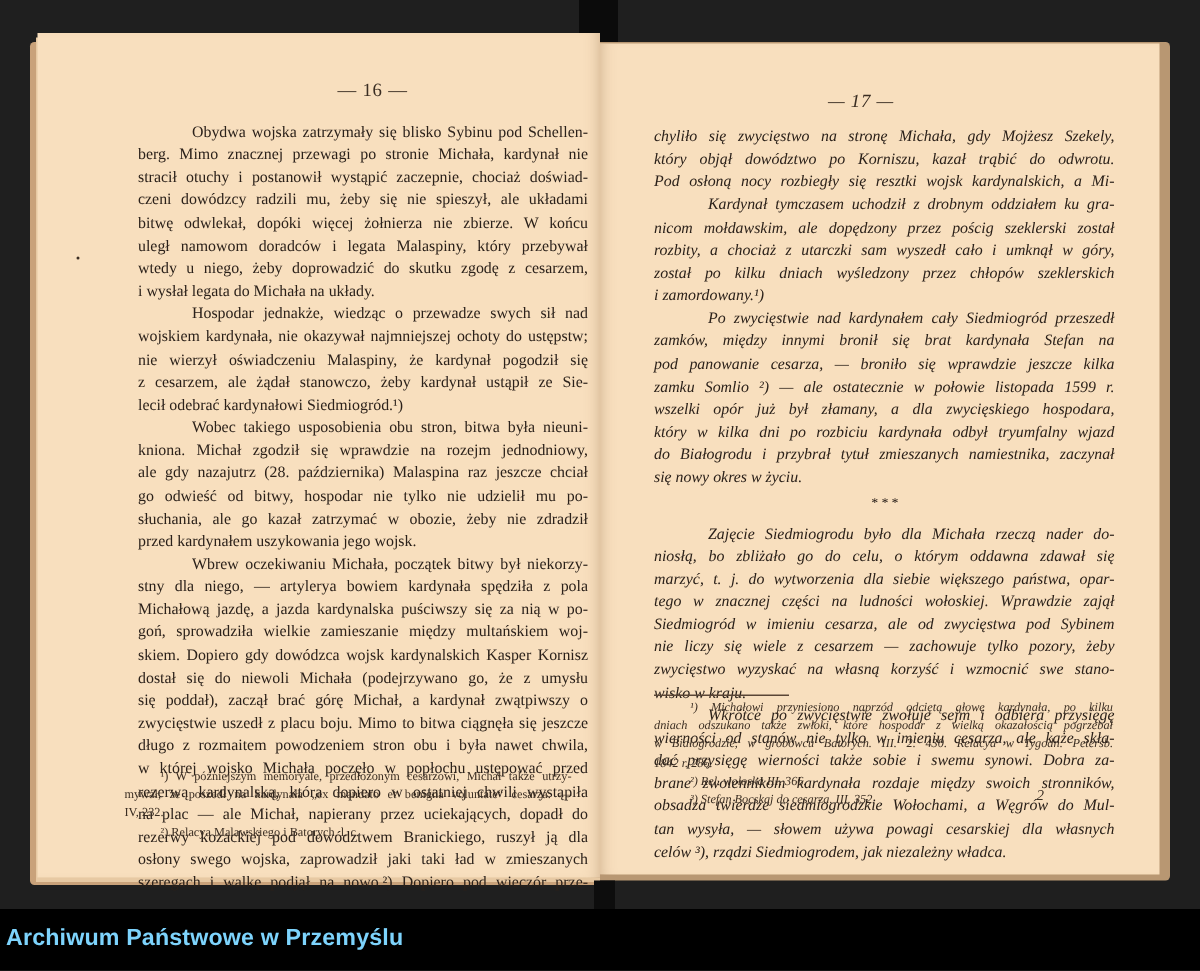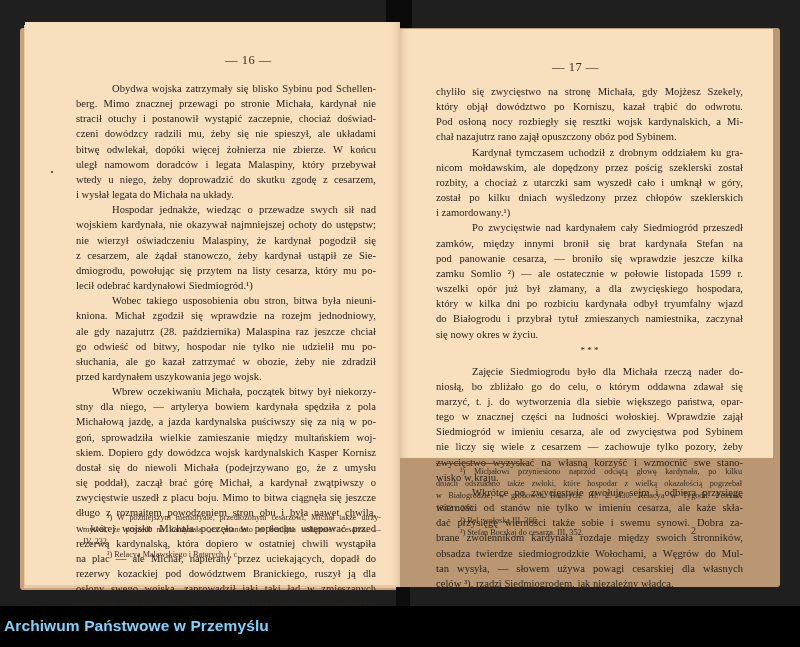--- a/index.html
+++ b/index.html
@@ -37,22 +37,23 @@
   }
   .page {
     position:absolute; background:#f8dfbe;
     color:#2f241c;
   }
   .page.left {
     left:25px; top:22px; width:375px; height:563px;
     box-shadow: inset -8px 0 10px -8px rgba(120,80,40,0.35);
   }
   .page.right {
-    left:400px; top:29px; width:373px; height:429px;
+    left:400px; top:29px; width:373px; height:554px;
     box-shadow: inset 8px 0 10px -8px rgba(120,80,40,0.35);
+    font-style: italic;
   }
   .spine {
     position:absolute; left:386px; top:0; width:26px; height:28px; background:#0b0b0b;
   }
   .spine-bottom {
     position:absolute; left:396px; top:587px; width:14px; height:19px; background:#0d0d0d;
   }
   .pagenum {
     position:absolute; font-size:12.5px; letter-spacing:0.5px; color:#3a2d22;
   }
@@ -81,34 +82,33 @@
 <body>
 
 <div class="scan-area"></div>
 <div class="spine"></div>
 <div class="left-stack"></div>
 <div class="left-stack2"></div>
 <div class="right-stack"></div>
 
 <div class="page left">
   <div class="pagenum" style="left:200px; top:31px;">— 16 —</div>
-  <div class="body-text" id="left-body" style="left:51px; top:59px; width:300px;">
+  <div class="body-text" id="left-body" style="left:67px; top:59px; width:300px;">
       <span class="line ind">Obydwa wojska zatrzymały się blisko Sybinu pod Schellen-</span>
       <span class="line">berg. Mimo znacznej przewagi po stronie Michała, kardynał nie</span>
       <span class="line">stracił otuchy i postanowił wystąpić zaczepnie, chociaż doświad-</span>
       <span class="line">czeni dowódzcy radzili mu, żeby się nie spieszył, ale układami</span>
       <span class="line">bitwę odwlekał, dopóki więcej żołnierza nie zbierze. W końcu</span>
       <span class="line">uległ namowom doradców i legata Malaspiny, który przebywał</span>
       <span class="line">wtedy u niego, żeby doprowadzić do skutku zgodę z cesarzem,</span>
       <span class="line last">i wysłał legata do Michała na układy.</span>
       <span class="line ind">Hospodar jednakże, wiedząc o przewadze swych sił nad</span>
       <span class="line">wojskiem kardynała, nie okazywał najmniejszej ochoty do ustępstw;</span>
       <span class="line">nie wierzył oświadczeniu Malaspiny, że kardynał pogodził się</span>
       <span class="line">z cesarzem, ale żądał stanowczo, żeby kardynał ustąpił ze Sie-</span>
-      <span class="line">dmiogrodu, powołując się przytem na listy cesarza, który mu po-</span>
       <span class="line last">lecił odebrać kardynałowi Siedmiogród.¹)</span>
       <span class="line ind">Wobec takiego usposobienia obu stron, bitwa była nieuni-</span>
       <span class="line">kniona. Michał zgodził się wprawdzie na rozejm jednodniowy,</span>
       <span class="line">ale gdy nazajutrz (28. października) Malaspina raz jeszcze chciał</span>
       <span class="line">go odwieść od bitwy, hospodar nie tylko nie udzielił mu po-</span>
       <span class="line">słuchania, ale go kazał zatrzymać w obozie, żeby nie zdradził</span>
       <span class="line last">przed kardynałem uszykowania jego wojsk.</span>
       <span class="line ind">Wbrew oczekiwaniu Michała, początek bitwy był niekorzy-</span>
       <span class="line">stny dla niego, — artylerya bowiem kardynała spędziła z pola</span>
       <span class="line">Michałową jazdę, a jazda kardynalska puściwszy się za nią w po-</span>
@@ -134,21 +134,20 @@
     </div>
   <div class="speck" style="left:26px; top:149px;"></div>
 </div>
 
 <div class="page right">
   <div class="pagenum" style="left:152px; top:31px;">— 17 —</div>
   <div class="body-text" id="right-body" style="left:36px; top:55px; width:307px;">
       <span class="line">chyliło się zwycięstwo na stronę Michała, gdy Mojżesz Szekely,</span>
       <span class="line">który objął dowództwo po Korniszu, kazał trąbić do odwrotu.</span>
       <span class="line">Pod osłoną nocy rozbiegły się resztki wojsk kardynalskich, a Mi-</span>
-      <span class="line last">chał nazajutrz rano zajął opuszczony obóz pod Sybinem.</span>
       <span class="line ind">Kardynał tymczasem uchodził z drobnym oddziałem ku gra-</span>
       <span class="line">nicom mołdawskim, ale dopędzony przez pościg szeklerski został</span>
       <span class="line">rozbity, a chociaż z utarczki sam wyszedł cało i umknął w góry,</span>
       <span class="line">został po kilku dniach wyśledzony przez chłopów szeklerskich</span>
       <span class="line last">i zamordowany.¹)</span>
       <span class="line ind">Po zwycięstwie nad kardynałem cały Siedmiogród przeszedł</span>
       <span class="line">zamków, między innymi bronił się brat kardynała Stefan na</span>
       <span class="line">pod panowanie cesarza, — broniło się wprawdzie jeszcze kilka</span>
       <span class="line">zamku Somlio ²) — ale ostatecznie w połowie listopada 1599 r.</span>
       <span class="line">wszelki opór już był złamany, a dla zwycięskiego hospodara,</span>

